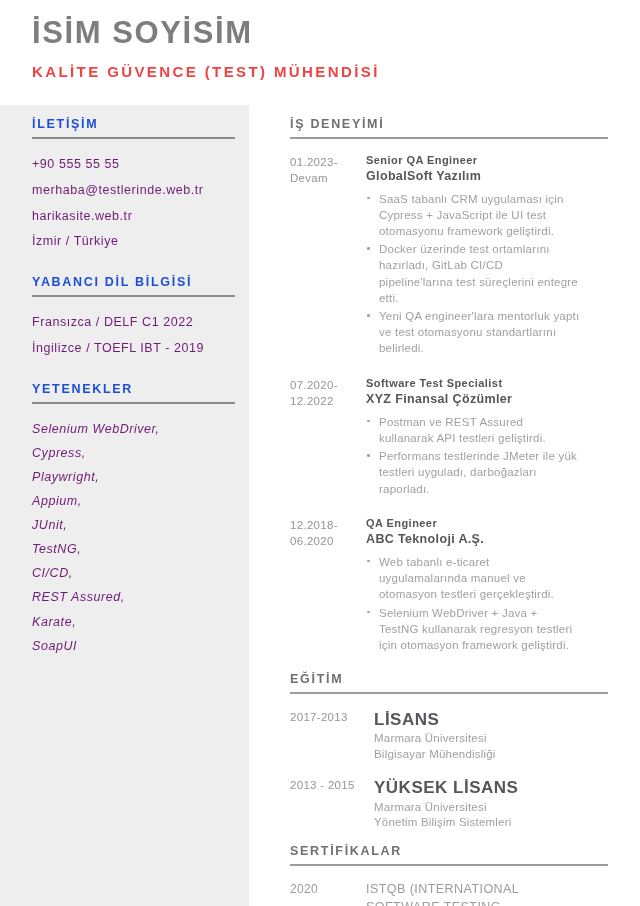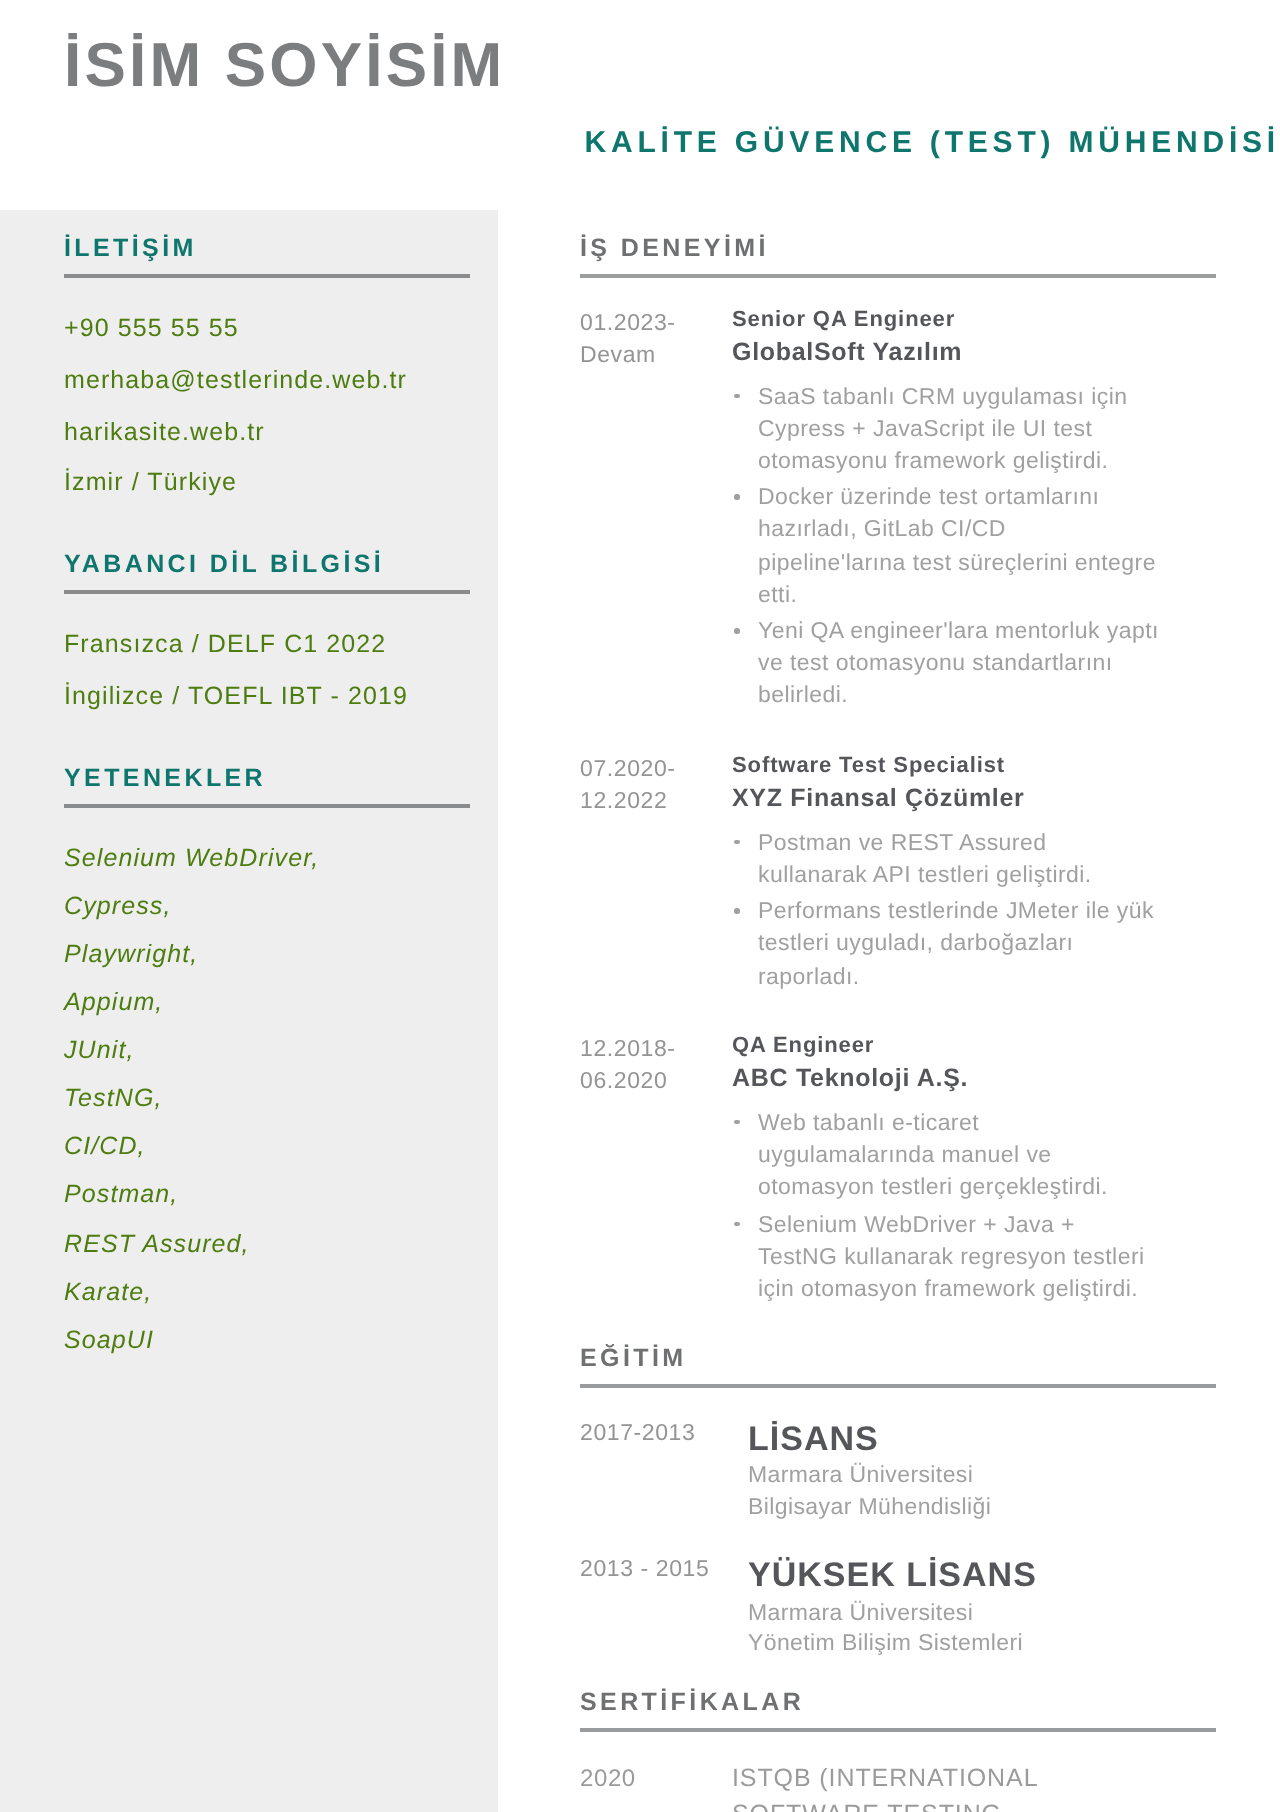--- a/index.html
+++ b/index.html
@@ -34,23 +34,22 @@
     letter-spacing:1.6px;
     color:#7c7d7f;
     line-height:1.25;
     white-space:nowrap;
   }
   .job-title {
     margin-top:10px;
     font-size:15px;
     font-weight:bold;
     letter-spacing:2.4px;
-    color:#0f766e;
+    color:#ef4444;
     white-space:nowrap;
-    text-align:right;
   }
 
   
   .columns {
     position:absolute;
     top:105px;
     left:0;
     width:640px;
     height:801px;
   }
@@ -64,34 +63,34 @@
     background:#eeeeee;
     padding:12px 14px 0 32px;
   }
 
   .side-section { margin-bottom:20px; }
 
   .side-heading {
     font-size:12.5px;
     font-weight:bold;
     letter-spacing:1.7px;
-    color:#0f766e;
+    color:#1d4ed8;
     padding-bottom:6px;
   }
   .side-rule {
     height:2px;
     background:#8a8b8d;
     width:203px;
     margin-bottom:13px;
   }
 
   .side-line {
     font-size:12.5px;
     letter-spacing:0.55px;
-    color:#4d7c0f;
+    color:#701a75;
     line-height:2.06;
     word-break:break-word;
   }
 
   .skills .side-line { line-height:1.93;font-style:italic; }
 
   
   .main {
     position:absolute;
     top:0;
@@ -239,21 +238,20 @@
       <section class="side-section skills">
         <div class="side-heading">YETENEKLER</div>
         <div class="side-rule"></div>
         <div class="side-line">Selenium WebDriver,</div>
         <div class="side-line">Cypress,</div>
         <div class="side-line">Playwright,</div>
         <div class="side-line">Appium,</div>
         <div class="side-line">JUnit,</div>
         <div class="side-line">TestNG,</div>
         <div class="side-line">CI/CD,</div>
-        <div class="side-line">Postman,</div>
         <div class="side-line">REST Assured,</div>
         <div class="side-line">Karate,</div>
         <div class="side-line">SoapUI</div>
       </section>
 
     </aside>
 
     <main class="main">
 
       <section class="main-section">

